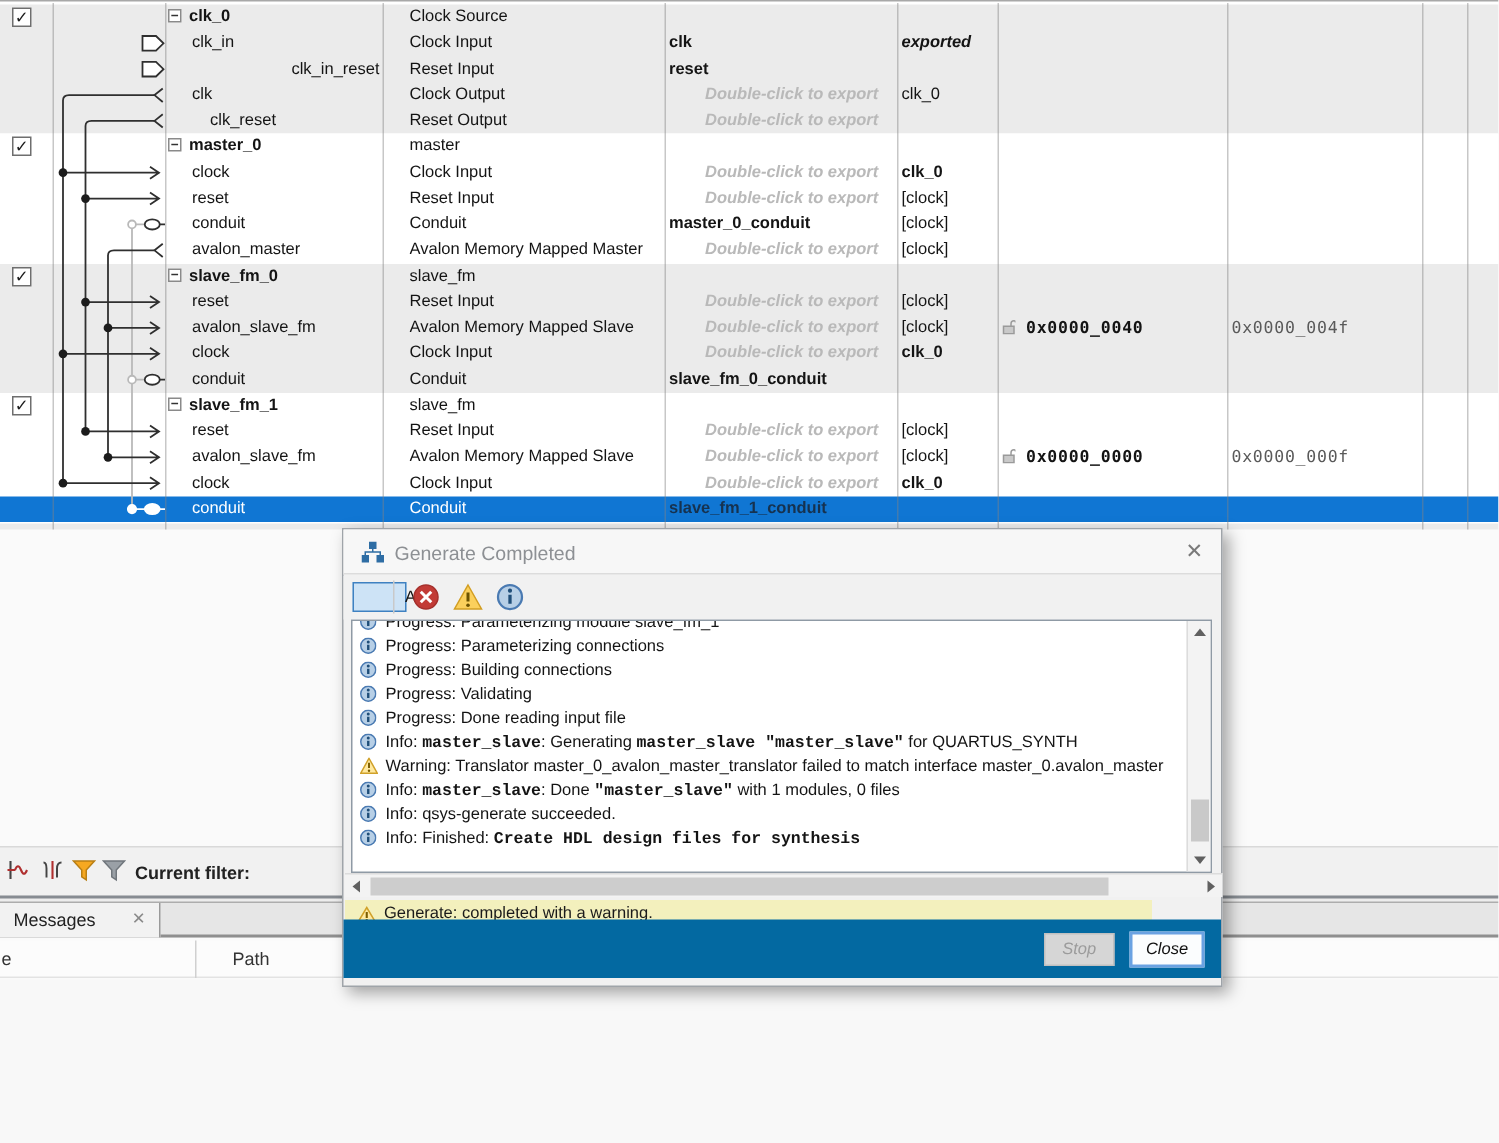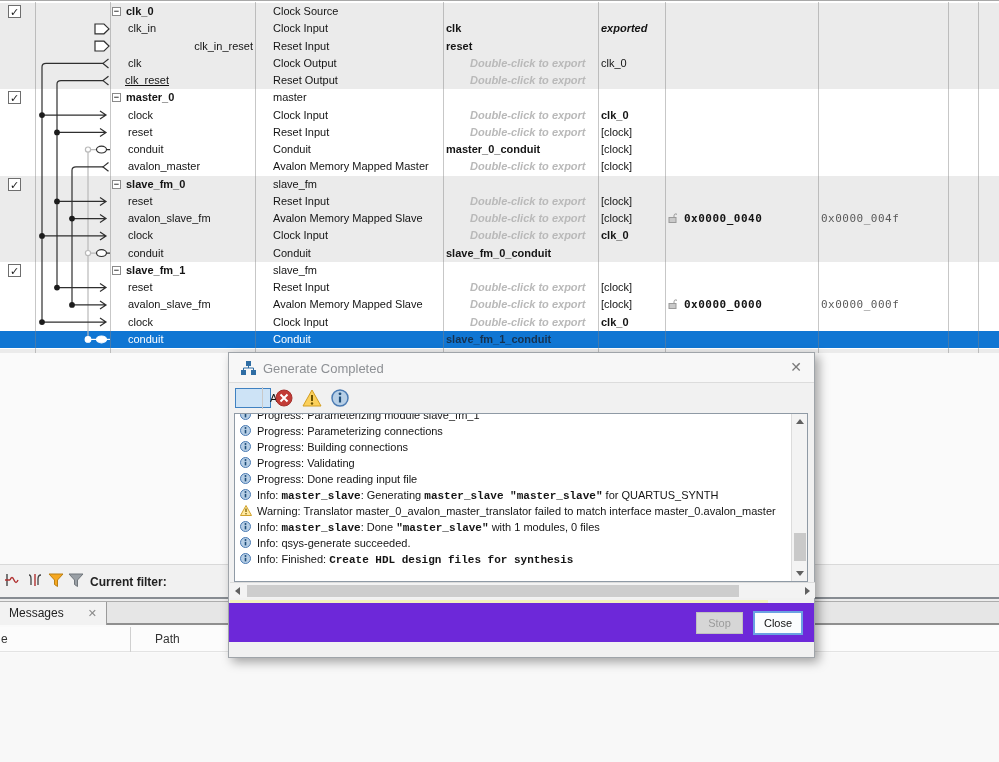--- a/index.html
+++ b/index.html
@@ -65,21 +65,21 @@
   .mrow svg { position:absolute; left:5px; top:2px; }
   .mrow b { font-weight:bold;font-family:Liberation Mono, monospace; }
   #vscroll { position:absolute; right:0; top:0; width:16px; height:167px; background:#f3f3f3; border-left:1px solid #dcdcdc; }
   #vscroll .thumb { position:absolute; left:2px; top:119px; width:12px; height:28px; background:#c9c9c9; }
   .sarrow { position:absolute; width:0; height:0; }
   #hscroll { position:absolute; left:1px; top:229px; width:585px; height:16px; background:#f3f3f3; border-top:1px solid #dcdcdc; }
   #hscroll .thumb { position:absolute; left:17px; top:2px; width:492px; height:12px; background:#cdcdcd; }
   #dlg-status { position:absolute; left:1px; top:247px; width:538px; height:19px; background:#f3f0bd; line-height:19px; }
   #dlg-status svg { position:absolute; left:8px; top:4px; }
   #dlg-status span { margin-left:26px; color:#1a1a1a; }
-  #dlg-buttons { position:absolute; left:0; top:250px; width:100%; height:39px; background:#6d28d9; }
+  #dlg-buttons { position:absolute; left:0; top:260px; width:100%; height:39px; background:#0369a1;font-style:italic; }
   #btn-stop { position:absolute; left:467px; top:9px; width:47px; height:22px; background:#d6d6d6; border:1px solid #c0c0c0;
     color:#9b9b9b; text-align:center; line-height:20px; }
   #btn-close { position:absolute; left:524px; top:8px; width:50px; height:24px; background:#fbfdfe; border:2px solid #6aa2e2;
     color:#111; text-align:center; line-height:20px; cursor:pointer; }
 </style>
 </head>
 <body>
 
 <div id="app">
 
@@ -121,21 +121,21 @@
           <div class="cell c-exp expv">reset</div>
           <div class="cell c-clk"></div>
         </div>
         <div class="trow" style="top: 53.75px;">
           <div class="cell c-name" style="padding-left: 16px;">clk</div>
           <div class="cell c-desc">Clock Output</div>
           <div class="cell c-exp ph">Double-click to export</div>
           <div class="cell c-clk">clk_0</div>
         </div>
         <div class="trow" style="top: 71px;">
-          <div class="cell c-name" style="padding-left: 13px; text-decoration: underline;">clk_reset</div>
+          <div class="cell c-name" style="padding-left: 28px;">clk_reset</div>
           <div class="cell c-desc">Reset Output</div>
           <div class="cell c-exp ph">Double-click to export</div>
           <div class="cell c-clk"></div>
         </div>
         <div class="trow" style="top: 88.25px;">
           <div class="chk" style="top: 2px;">✓</div>
           <div class="cell c-name grp"><span class="expander">−</span>master_0</div>
           <div class="cell c-desc">master</div>
           <div class="cell c-exp"></div>
           <div class="cell c-clk"></div>

